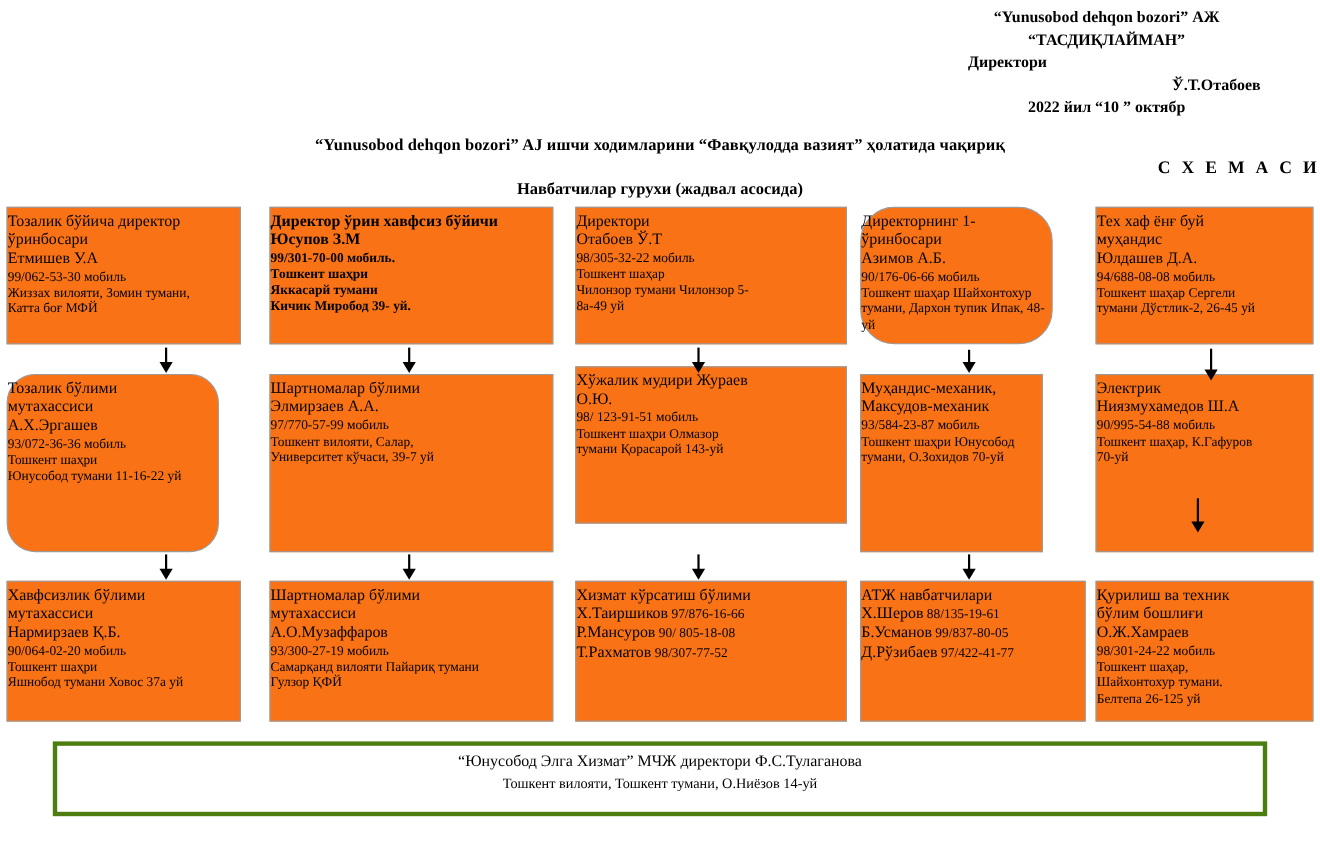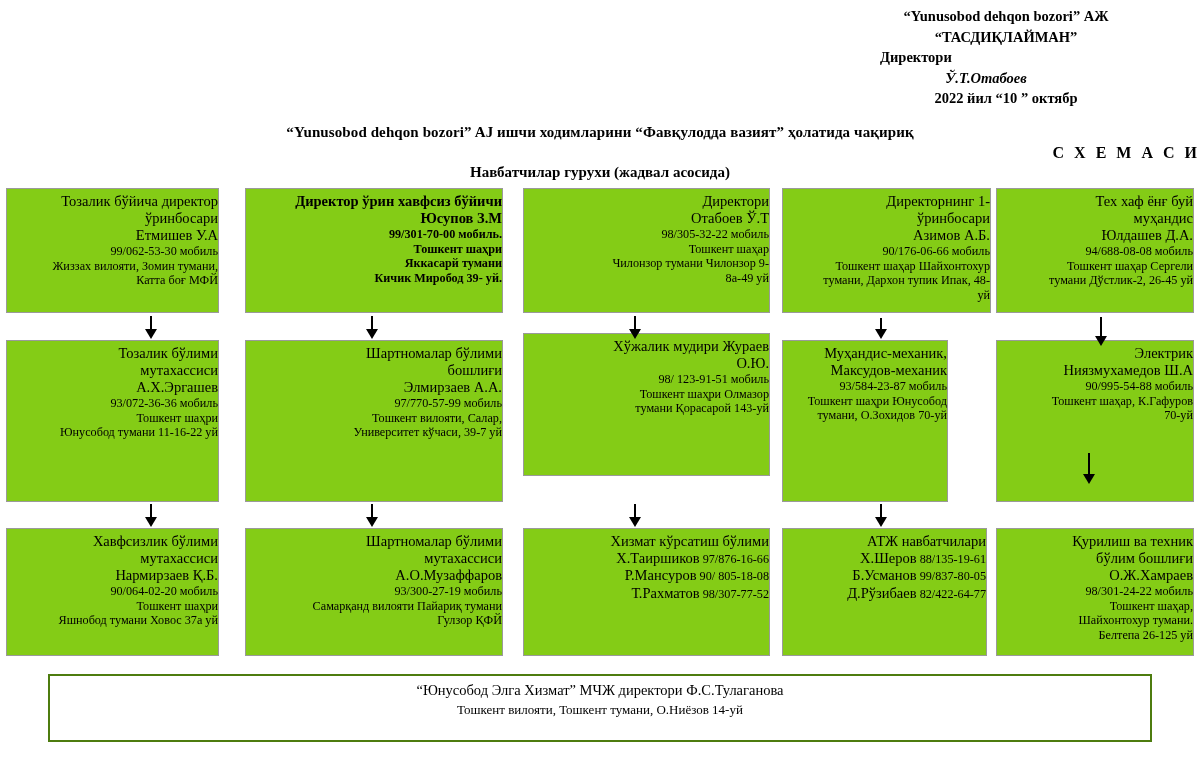--- a/index.html
+++ b/index.html
@@ -28,22 +28,22 @@
     font-size: 14.5px;
     line-height: 1.42;
   }
   #approval-block .ln { white-space: nowrap; }
   #approval-block .ln-left { text-align: center; }
   #approval-block .ln-director {
     text-align: left;
     padding-left: 54px;
   }
   #approval-block .ln-name {
+    text-align: right;
     padding-right: 40px;
-    font-style: italic;
   }
 
   
   #doc-title {
     position: absolute;
     top: 124px;
     left: 0;
     width: 1200px;
     text-align: center;
     font-weight: bold;
@@ -67,22 +67,22 @@
   #chart {
     position: absolute;
     left: 0;
     top: 188px;
     width: 1200px;
   }
   .node {
     position: absolute;
     border: 1px solid #9a9a9a;
     box-sizing: border-box;
-    background: #84cc16;
-    text-align: right;
+    background: #f97316;
+    text-align: left;
     padding-top: 4px;
   }
   .node .ttl {
     font-size: 14.5px;
     line-height: 1.17;
   }
   .node .nm {
     font-size: 14.5px;
     line-height: 1.17;
   }
@@ -114,21 +114,21 @@
     border-top: 10px solid #000000;
   }
 
   
   #footer-box {
     position: absolute;
     left: 48px;
     top: 674px;
     width: 1104px;
     height: 68px;
-    border: 2px solid #4d7c0f;
+    border: 4px solid #4d7c0f;
     box-sizing: border-box;
     text-align: center;
     padding-top: 5px;
   }
   #footer-box .f1 { font-size: 14.5px; line-height: 1.35; }
   #footer-box .f2 { font-size: 13px; line-height: 1.35; }
   #footer-box .f3 { font-size: 13px; line-height: 1.35; }
 </style>
 </head>
 <body>
@@ -162,51 +162,50 @@
       <div class="dt">99/301-70-00 мобиль.</div>
       <div class="dt">Тошкент шаҳри</div>
       <div class="dt">Яккасарй тумани</div>
       <div class="dt">Кичик Миробод 39- уй.</div>
     </div>
     <div class="node" style="left: 523px; top: 0px; width: 247px; height: 125px;">
       <div class="ttl">Директори</div>
       <div class="nm">Отабоев Ў.Т</div>
       <div class="dt">98/305-32-22 мобиль</div>
       <div class="dt">Тошкент шаҳар</div>
-      <div class="dt">Чилонзор тумани  Чилонзор 9-</div>
+      <div class="dt">Чилонзор тумани  Чилонзор 5-</div>
       <div class="dt">8а-49 уй</div>
     </div>
-    <div class="node" style="left: 782px; top: 0px; width: 209px; height: 125px;">
+    <div class="node" style="left: 782px; top: 0px; width: 175px; height: 125px; border-radius: 31px;">
       <div class="ttl">Директорнинг 1-</div>
       <div class="ttl">ўринбосари</div>
       <div class="nm">Азимов А.Б.</div>
       <div class="dt">90/176-06-66 мобиль</div>
       <div class="dt">Тошкент шаҳар Шайхонтохур</div>
       <div class="dt">тумани, Дархон тупик Ипак, 48-</div>
       <div class="dt">уй</div>
     </div>
     <div class="node" style="left: 996px; top: 0px; width: 198px; height: 125px;">
       <div class="ttl">Тех хаф ёнғ буй</div>
       <div class="ttl">муҳандис</div>
       <div class="nm">Юлдашев Д.А.</div>
       <div class="dt">94/688-08-08 мобиль</div>
       <div class="dt">Тошкент шаҳар Сергели</div>
       <div class="dt">тумани Дўстлик-2, 26-45 уй</div>
     </div>
-    <div class="node" style="left: 6px; top: 152px; width: 213px; height: 162px;">
+    <div class="node" style="left: 6px; top: 152px; width: 193px; height: 162px; border-radius: 26px;">
       <div class="ttl">Тозалик бўлими</div>
       <div class="ttl">мутахассиси</div>
       <div class="nm">А.Х.Эргашев</div>
       <div class="dt">93/072-36-36 мобиль</div>
       <div class="dt">Тошкент шаҳри</div>
       <div class="dt">Юнусобод тумани 11-16-22 уй</div>
     </div>
     <div class="node" style="left: 245px; top: 152px; width: 258px; height: 162px;">
       <div class="ttl">Шартномалар бўлими</div>
-      <div class="ttl">бошлиғи</div>
       <div class="nm">Элмирзаев А.А.</div>
       <div class="dt">97/770-57-99 мобиль</div>
       <div class="dt">Тошкент вилояти, Салар,</div>
       <div class="dt">Университет кўчаси, 39-7 уй</div>
     </div>
     <div class="node" style="left: 523px; top: 145px; width: 247px; height: 143px;">
       <div class="ttl">Хўжалик мудири  Жураев</div>
       <div class="ttl">О.Ю.</div>
       <div class="dt">98/ 123-91-51 мобиль</div>
       <div class="dt">Тошкент шаҳри  Олмазор</div>
@@ -245,21 +244,21 @@
     <div class="node" style="left: 523px; top: 340px; width: 247px; height: 128px;">
       <div class="ttl">Хизмат кўрсатиш бўлими</div>
       <div class="mix"><span>Х.Таиршиков</span><span class="sm"> 97/876-16-66</span></div>
       <div class="mix"><span>Р.Мансуров</span><span class="sm"> 90/ 805-18-08</span></div>
       <div class="mix"><span>Т.Рахматов</span><span class="sm"> 98/307-77-52</span></div>
     </div>
     <div class="node" style="left: 782px; top: 340px; width: 205px; height: 128px;">
       <div class="ttl">АТЖ навбатчилари</div>
       <div class="mix"><span>Х.Шеров</span><span class="sm"> 88/135-19-61</span></div>
       <div class="mix"><span>Б.Усманов</span><span class="sm"> 99/837-80-05</span></div>
-      <div class="mix"><span>Д.Рўзибаев</span><span class="sm"> 82/422-64-77</span></div>
+      <div class="mix"><span>Д.Рўзибаев</span><span class="sm"> 97/422-41-77</span></div>
     </div>
     <div class="node" style="left: 996px; top: 340px; width: 198px; height: 128px;">
       <div class="ttl">Қурилиш ва техник</div>
       <div class="ttl">бўлим бошлиғи</div>
       <div class="nm">О.Ж.Хамраев</div>
       <div class="dt">98/301-24-22 мобиль</div>
       <div class="dt">Тошкент шаҳар,</div>
       <div class="dt">Шайхонтохур тумани.</div>
       <div class="dt">Белтепа 26-125 уй</div>
     </div>

